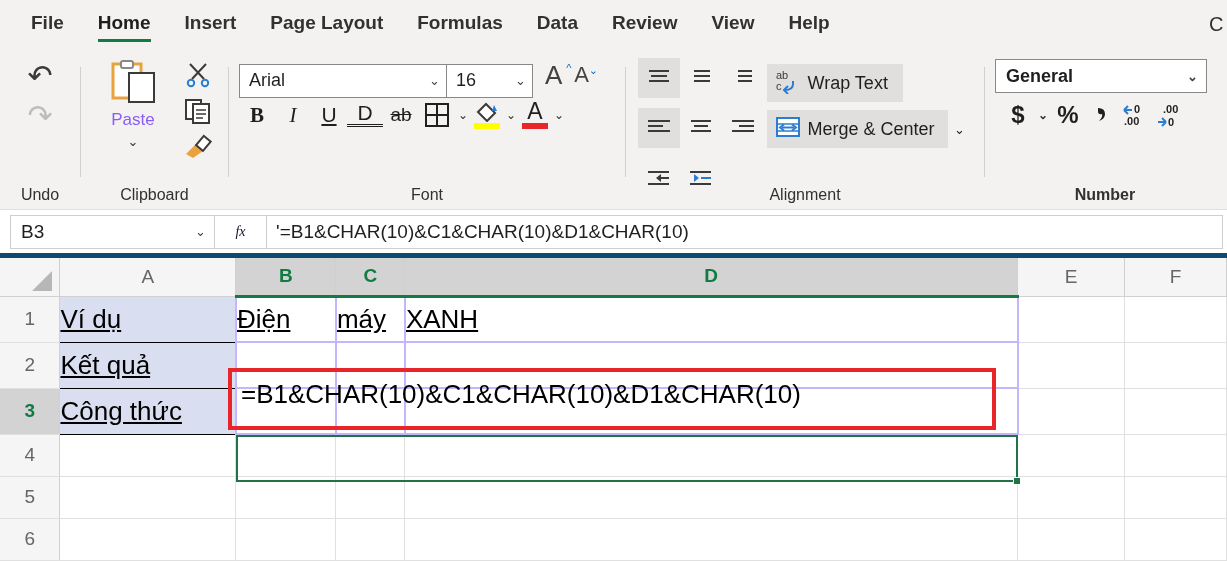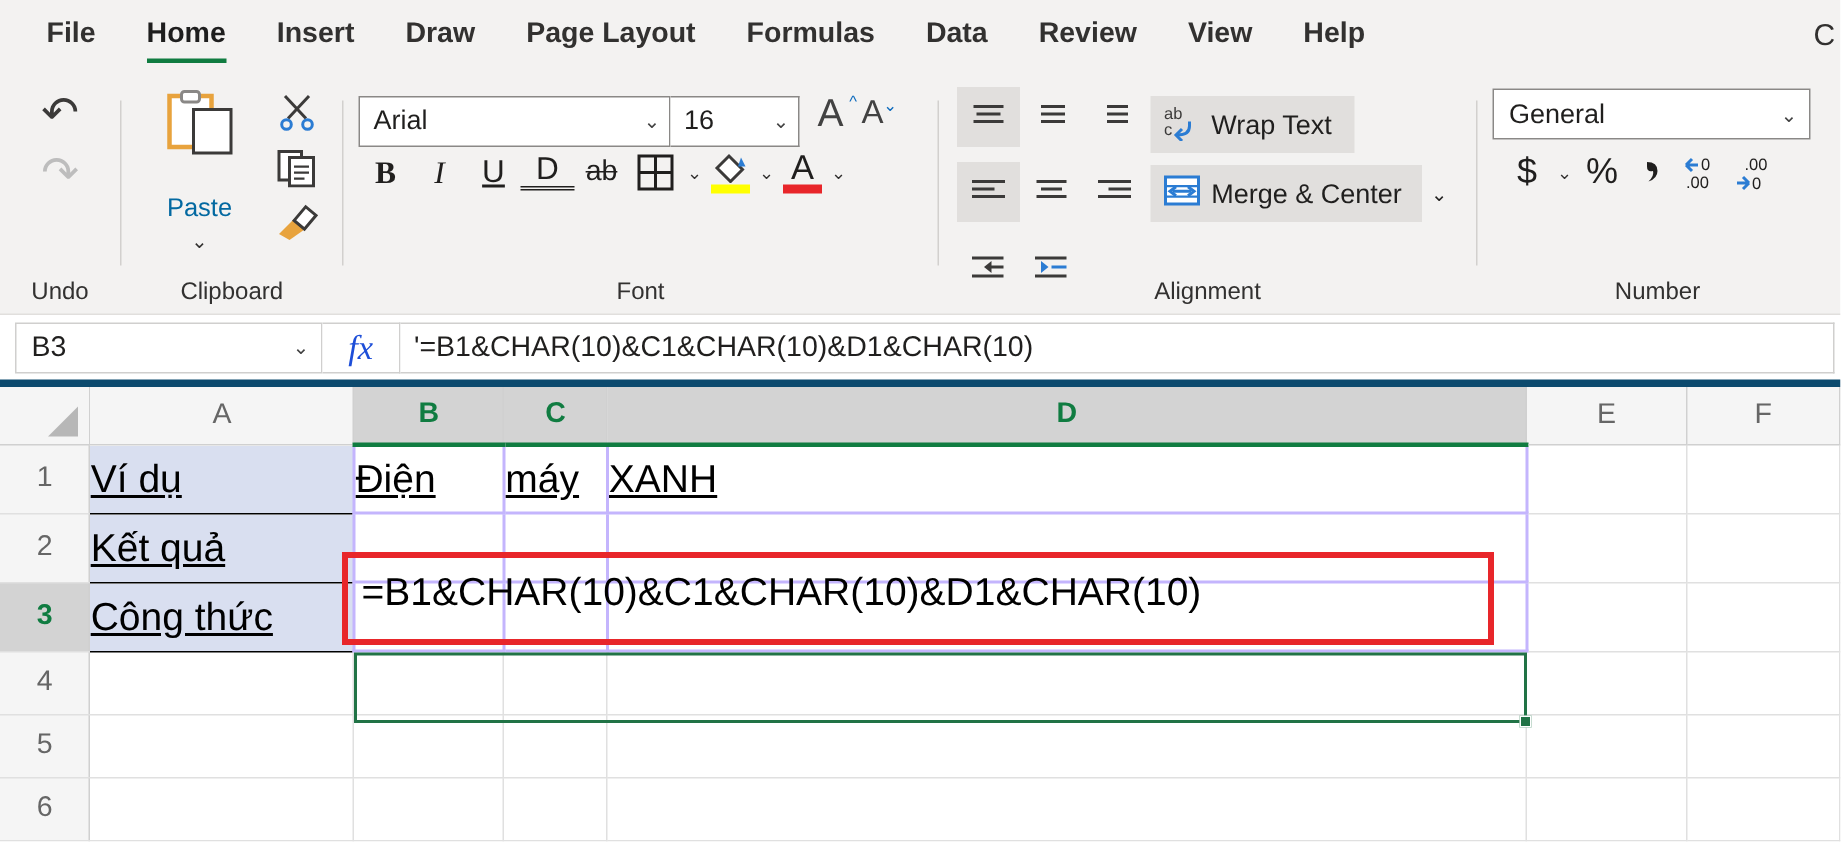--- a/index.html
+++ b/index.html
@@ -77,21 +77,21 @@
   .g-undo { width: 80px; align-items: center; }
   .undo-arrow {
     font-size: 30px; line-height: 40px; color: #3b3a39;
     height: 40px; display: block; text-align: center; width: 60px;
   }
   .undo-arrow.dim { color: #bdbdbd; }
 
   
   .g-clip { width: 147px; flex-direction: row; padding-left: 10px; }
   .paste-col { width: 84px; display: flex; flex-direction: column; align-items: center; padding-top: 4px;}
-  .paste-label { font-size: 17px; color: #0369a1; margin-top: 18px;}
+  .paste-label { font-size: 17px; color: #8b5cf6; margin-top: 0;}
   .paste-caret { font-size: 13px; color: #323130; line-height: 16px; margin-top:4px;}
   .clip-col { width: 46px; display: flex; flex-direction: column; align-items: center; padding-top: 6px; gap: 6px;}
 
   
   .g-font { width: 396px; padding-left: 10px; }
   .font-row1 { display: flex; align-items: center; height: 38px; }
   .font-name-box, .font-size-box {
     border: 1px solid #8a8886; background: #fff;
     height: 34px; display: flex; align-items: center;
     padding: 0 6px 0 9px; font-size: 18px; color: #201f1e; margin-top: 11px;
@@ -127,21 +127,21 @@
   .wrap-btn, .merge-btn {
     background: #e1dfdd; height: 38px; display: flex; align-items: center;
     padding-left: 8px; font-size: 18px; color: #201f1e; gap: 7px;
   }
   .wrap-btn { width: 136px; }
   .merge-btn { width: 205px; }
   .merge-caret { margin-left: auto; background: #f3f2f1; width: 24px; height: 38px;
                  display:flex; align-items:center; justify-content:center; font-size: 13px; }
 
   
-  .g-num { width: 240px; padding-left: 10px; }
+  .g-num { width: 240px; padding-left: 10px; font-weight: bold; }
   .num-box {
     border: 1px solid #8a8886; background: #fff; width: 212px; height: 34px;
     display: flex; align-items: center; justify-content: space-between;
     padding: 0 8px 0 10px; font-size: 18px; color: #201f1e; margin-top: 3px;
   }
   .num-row { display:flex; align-items:center; height: 44px; padding-left: 6px;}
   .nbtn { width: 34px; display:flex; align-items:center; justify-content:center;
           font-size: 24px; color: #201f1e; }
 
   
@@ -149,21 +149,21 @@
     height: 48px; background: #ffffff; display: flex; align-items: center;
     padding: 0 4px; border-bottom: 5px solid #0c4a6e;
   }
   .name-box {
     width: 205px; height: 34px; border: 1px solid #d0cfce; background:#fff;
     display:flex; align-items:center; justify-content: space-between;
     padding: 0 8px 0 10px; font-size: 19px; color: #201f1e; margin-left: 6px;
   }
   .fx-btn { width: 52px; height: 34px; display:flex; align-items:center; justify-content:center;
             border: 1px solid #d0cfce; border-left:none; background:#fff;
-            font-style: italic; font-family: "Liberation Serif", serif; font-size: 23px; color: #1d4ed8; }
+            font-style: italic; font-family: "Liberation Serif", serif; font-size: 14px; color: #0f172a; }
   .formula-input {
     flex: 1; height: 34px; border: 1px solid #d0cfce; border-left: none;
     background: #fff; display: flex; align-items: center; padding-left: 9px;
     font-size: 19px; color: #201f1e; overflow: hidden; white-space: nowrap;
   }
 
   
   .grid-wrap { position: relative; height: 298px; background: #fff; }
   table.grid { border-collapse: collapse; table-layout: fixed; }
   table.grid td, table.grid th { padding: 0; margin: 0; }
@@ -211,21 +211,20 @@
     white-space: nowrap; pointer-events: none;
   }
 </style>
 </head>
 <body>
 
 <div class="ribbon-tabs">
   <div class="tab">File</div>
   <div class="tab active">Home</div>
   <div class="tab">Insert</div>
-  <div class="tab">Draw</div>
   <div class="tab">Page Layout</div>
   <div class="tab">Formulas</div>
   <div class="tab">Data</div>
   <div class="tab">Review</div>
   <div class="tab">View</div>
   <div class="tab">Help</div>
   <div class="tab-overflow">C</div>
 </div>
 
 <div class="ribbon">

